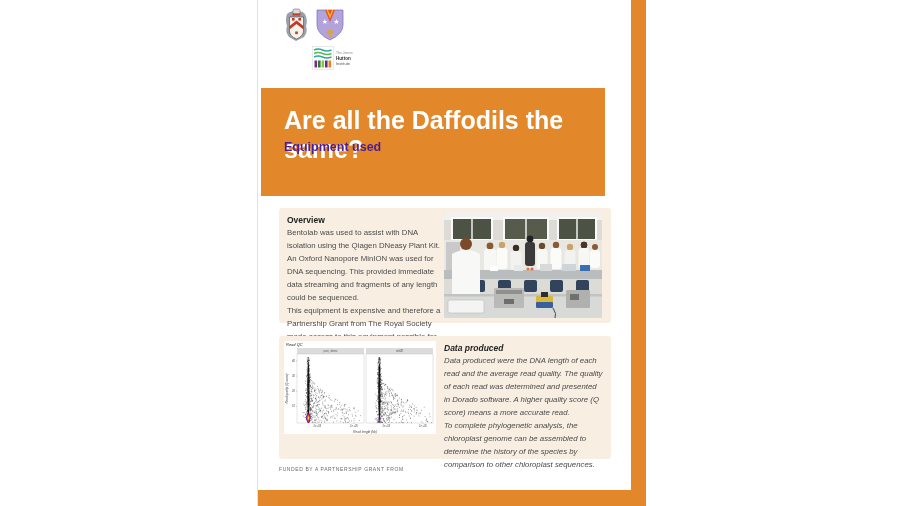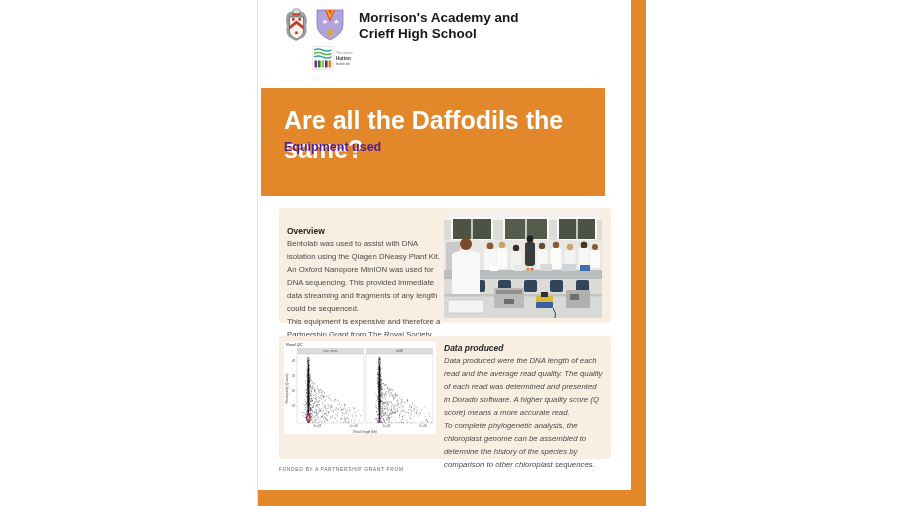--- a/index.html
+++ b/index.html
@@ -20,21 +20,21 @@
   .banner{position:absolute;left:3px;top:88px;width:344px;height:108px;
           background:var(--accent,#e2882b);}
   .banner-title{position:absolute;left:23px;top:18px;color:#fff;font-weight:bold;font-size:25px;}
   .banner-sub{position:absolute;left:23px;top:52px;color:#4c1d95;font-weight:bold;font-size:12.5px;}
   
   .panel{position:absolute;left:21px;width:332px;background:var(--beige,#f8efe2);border-radius:3px;}
   .panel.overview{top:208px;height:115px;}
   .panel.dataprod{top:336px;height:123px;font-style:italic;}
   .sec-head{font-size:8.5px;font-weight:bold;color:#222;margin:0 0 1px 0;}
   .sec-body{font-size:7.8px;color:#4a4a4a;line-height:13px;white-space:pre-line;}
-  .ov-text{position:absolute;left:8px;top:18px;width:156px;}
+  .ov-text{position:absolute;left:8px;top:7px;width:156px;}
   .ov-photo{position:absolute;left:165px;top:4px;width:158px;height:106px;overflow:hidden;
             border-radius:2px;}
   .dp-text{position:absolute;left:165px;top:7px;width:160px;}
   .dp-chart{position:absolute;left:5px;top:5px;width:152px;height:93px;background:#fff;}
   
   .funded{position:absolute;left:21px;top:466px;font-size:5px;letter-spacing:.6px;color:#6a6a6a;}
   .royal{position:absolute;left:21px;top:473px;font-family:"Liberation Serif",serif;
          font-size:12.5px;letter-spacing:2.6px;color:#2b2b2b;}
   
   .stripe-right{position:absolute;right:0;top:0;width:15px;height:506px;background:var(--accent,#e2882b);}
@@ -77,22 +77,20 @@
         <path d="M2 11 Q6 9 10.5 11 T19.5 11" fill="none" stroke="#2ea8a2" stroke-width="1.4"></path>
         <rect x="2.5" y="14.5" width="2.6" height="7" fill="#7b2b85"></rect>
         <rect x="6.0" y="14.5" width="2.6" height="7" fill="#2e7d32"></rect>
         <rect x="9.5" y="14.5" width="2.6" height="7" fill="#8bc53f"></rect>
         <rect x="13.0" y="14.5" width="2.6" height="7" fill="#5e2d91"></rect>
         <rect x="16.5" y="14.5" width="2.6" height="7" fill="#e8821e"></rect>
         <text x="24" y="8" font-size="3.4" fill="#8c8c8c" style="font-family:'Liberation Sans',sans-serif">The James</text>
         <text x="24" y="13.5" font-size="4.6" font-weight="bold" fill="#333333" style="font-family:'Liberation Sans',sans-serif">Hutton</text>
         <text x="24" y="18.5" font-size="4" fill="#555555" style="font-family:'Liberation Sans',sans-serif">Institute</text>
       </svg>
-      <div class="school-name">Morrison's Academy and
-Crieff High School</div>
     </div>
 
     <div class="banner">
       <div class="banner-title">Are all the Daffodils the same?</div>
       <div class="banner-sub">Equipment used</div>
     </div>
 
     <div class="panel overview">
       <div class="ov-text">
         <p class="sec-head">Overview</p>

